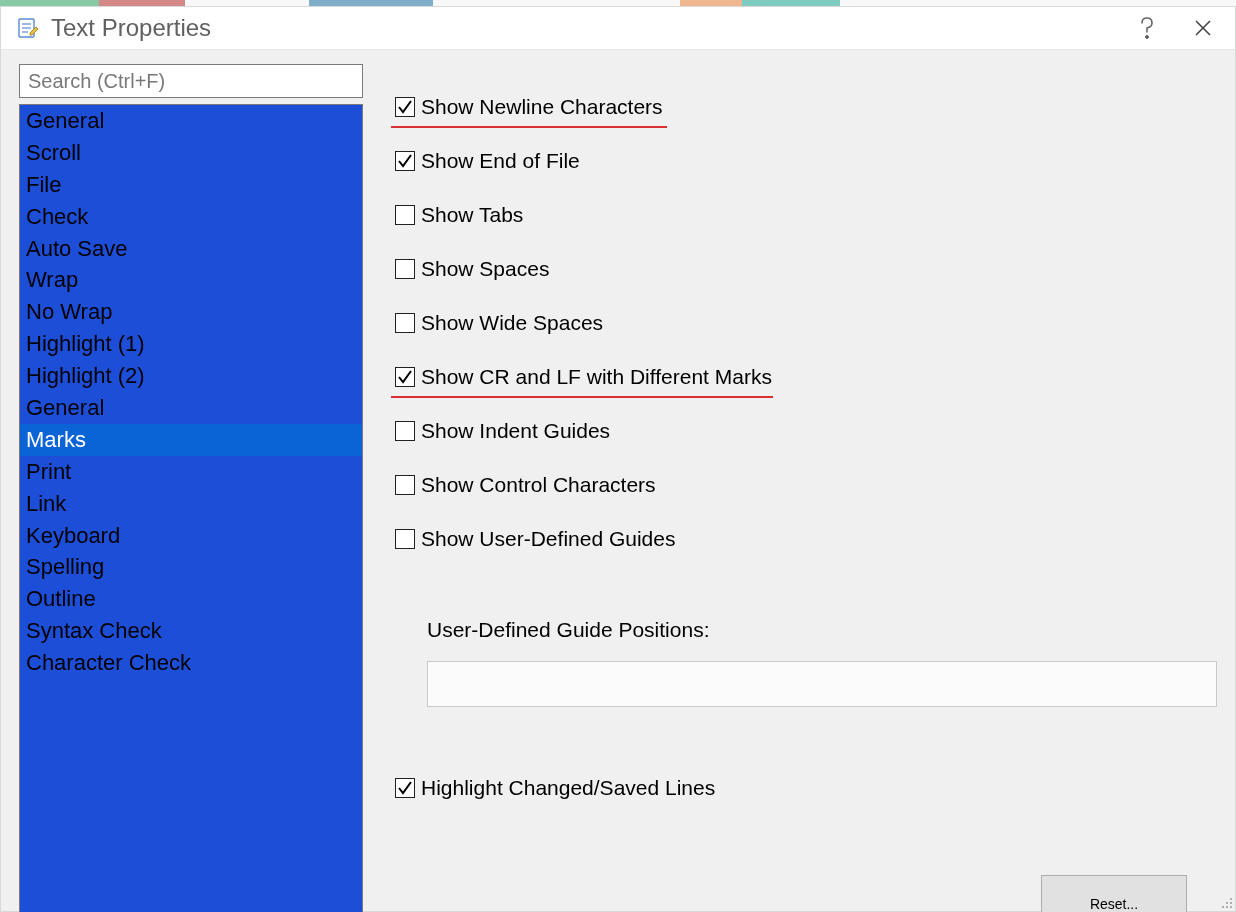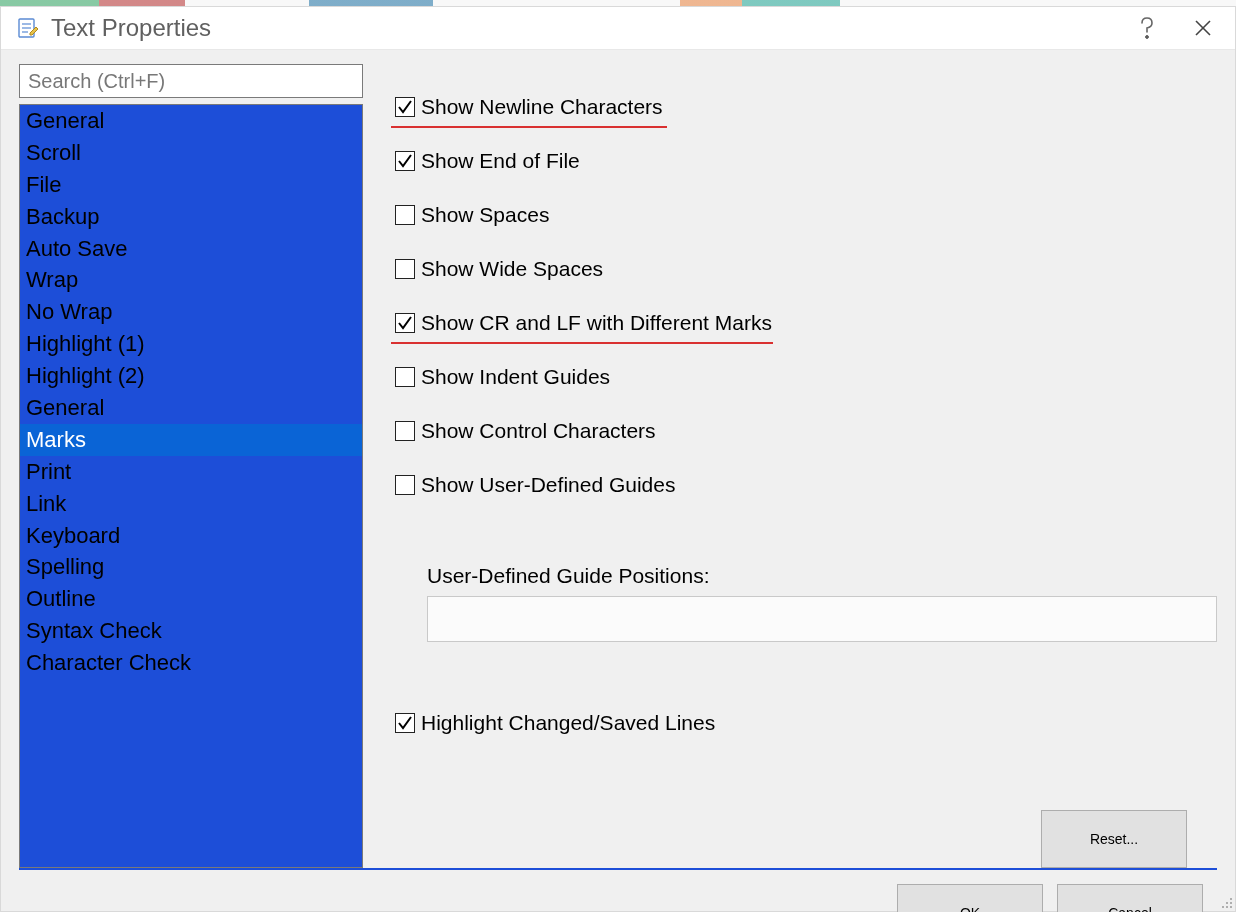--- a/index.html
+++ b/index.html
@@ -137,21 +137,21 @@
   .chk svg { display: none; }
   .opt-label { font-size: 21px; }
 
   .subgroup {
     margin-left: 32px;
     margin-top: -4px;
     margin-bottom: 22px;
   }
   .subgroup-label {
     font-size: 21px;
-    margin-bottom: 8px;
+    margin-bottom: 19px;
   }
   .subgroup-input {
     width: 790px;
     height: 46px;
     border: 1px solid #c9c9c9;
     background: #fbfbfb;
     padding: 4px 8px;
     font-size: 20px;
     font-family: inherit;
   }
@@ -225,21 +225,21 @@
   </div>
 
   <div class="content" data-name="dialog-body">
 
     <div class="side" data-name="sidebar">
       <input class="search" type="text" data-name="search-input" placeholder="Search (Ctrl+F)" style="">
       <div class="listbox" id="category-list" data-name="category-list">
           <div class="item" data-name="category-item">General</div>
           <div class="item" data-name="category-item">Scroll</div>
           <div class="item" data-name="category-item">File</div>
-          <div class="item" data-name="category-item">Backup</div>
+          <div class="item" data-name="category-item">Check</div>
           <div class="item" data-name="category-item">Auto Save</div>
           <div class="item" data-name="category-item">Wrap</div>
           <div class="item" data-name="category-item">No Wrap</div>
           <div class="item" data-name="category-item">Highlight (1)</div>
           <div class="item" data-name="category-item">Highlight (2)</div>
           <div class="item" data-name="category-item">General</div>
           <div class="item selected" data-name="category-item">Marks</div>
           <div class="item" data-name="category-item">Print</div>
           <div class="item" data-name="category-item">Link</div>
           <div class="item" data-name="category-item">Keyboard</div>
@@ -261,20 +261,24 @@
             <span class="opt-label" data-name="option-label">Show Newline Characters</span>
           </div>
           <div class="opt-row" data-name="option-show-end-of-file">
             <span class="chk checked" data-name="checkbox-icon">
               <svg width="16" height="16" viewBox="0 0 16 16">
                 <polyline points="2,8 6,13 14,2" fill="none" stroke="#000" stroke-width="2"></polyline>
               </svg>
             </span>
             <span class="opt-label" data-name="option-label">Show End of File</span>
           </div>
+          <div class="opt-row" data-name="option-show-tabs">
+            <span class="chk" data-name="checkbox-icon"></span>
+            <span class="opt-label" data-name="option-label">Show Tabs</span>
+          </div>
           <div class="opt-row" data-name="option-show-spaces">
             <span class="chk" data-name="checkbox-icon"></span>
             <span class="opt-label" data-name="option-label">Show Spaces</span>
           </div>
           <div class="opt-row" data-name="option-show-wide-spaces">
             <span class="chk" data-name="checkbox-icon"></span>
             <span class="opt-label" data-name="option-label">Show Wide Spaces</span>
           </div>
           <div class="opt-row underlined" data-name="option-show-cr-and-lf-with-different-marks" style="--uw: 382px;">
             <span class="chk checked" data-name="checkbox-icon">

